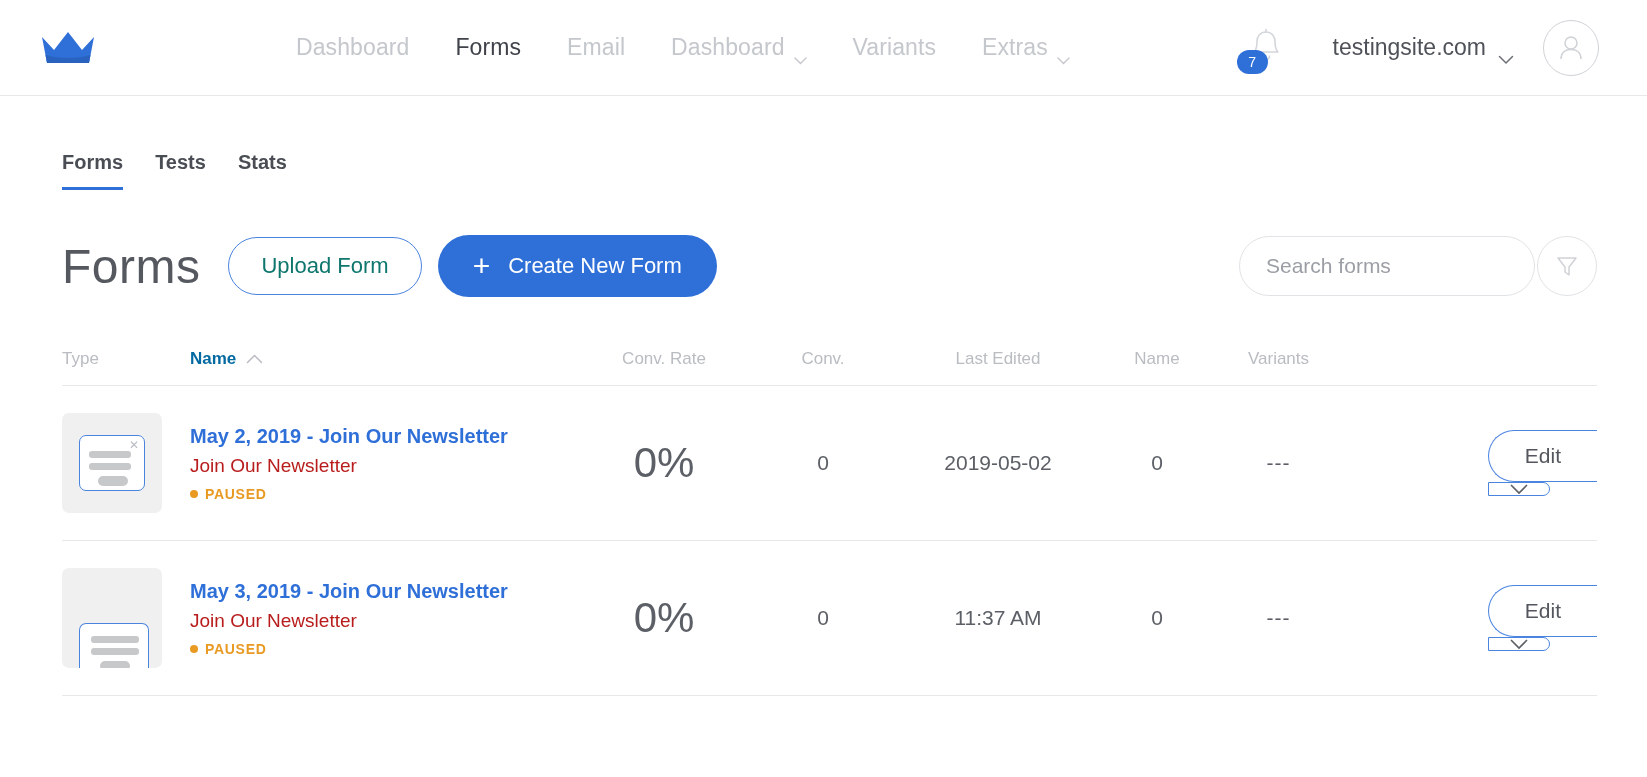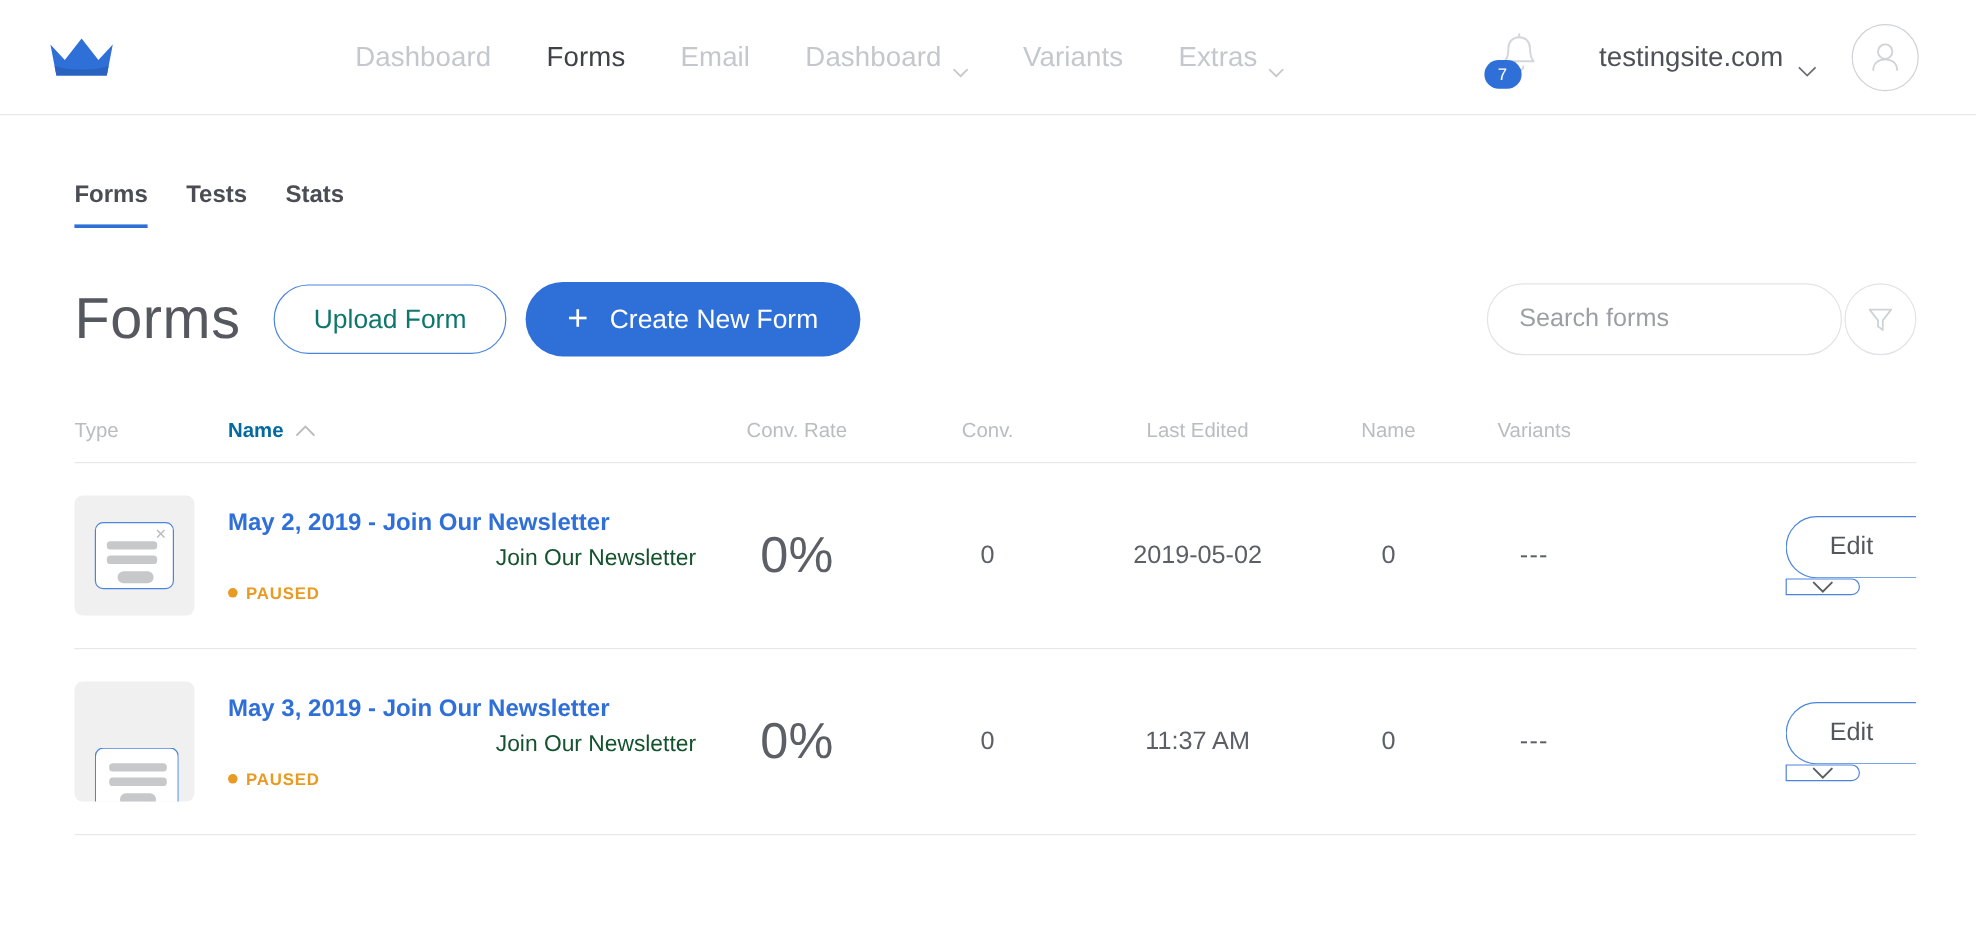--- a/index.html
+++ b/index.html
@@ -211,21 +211,21 @@
   .x-mark { position: absolute; right: 5px; top: 3px; color: #b9bcc1; font-size: 12px; line-height: 1; }
   .pill { position:absolute; background:#c6c8ca; border-radius: 8px; }
 
   .name-title {
     font-size: 20px;
     font-weight: bold;
     color: #2f6fd8;
     cursor: pointer;
     white-space: nowrap;
   }
-  .name-sub { font-size: 19px; color: #14532d; margin-top: 7px; white-space: nowrap; text-align: right;}
+  .name-sub { font-size: 19px; color: #b91c1c; margin-top: 7px; white-space: nowrap;}
   .status {
     margin-top: 9px;
     font-size: 14px;
     font-weight: bold;
     color: #e89a23;
     letter-spacing: .7px;
     display: flex; align-items: center; gap: 7px;
   }
   .dot { width: 8px; height: 8px; border-radius: 50%; background: #e89a23; display:inline-block;}
 

